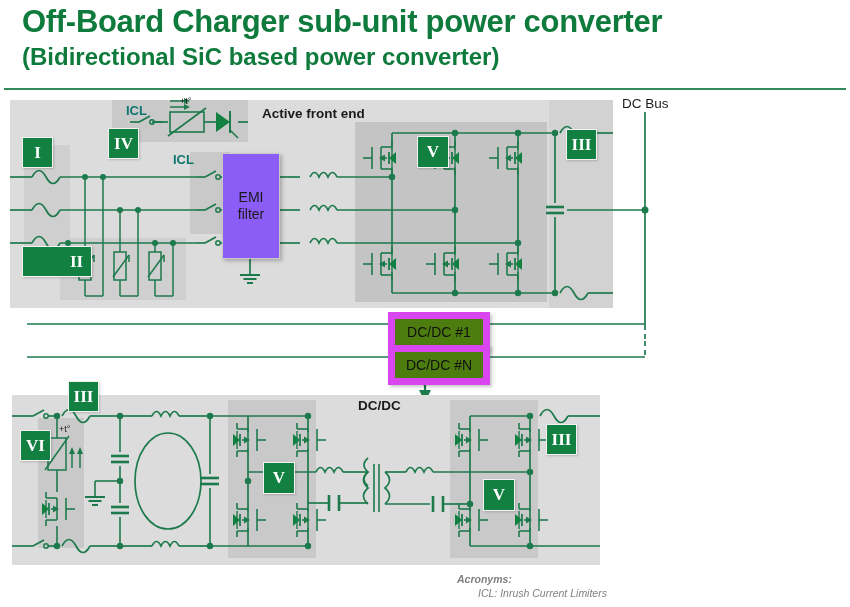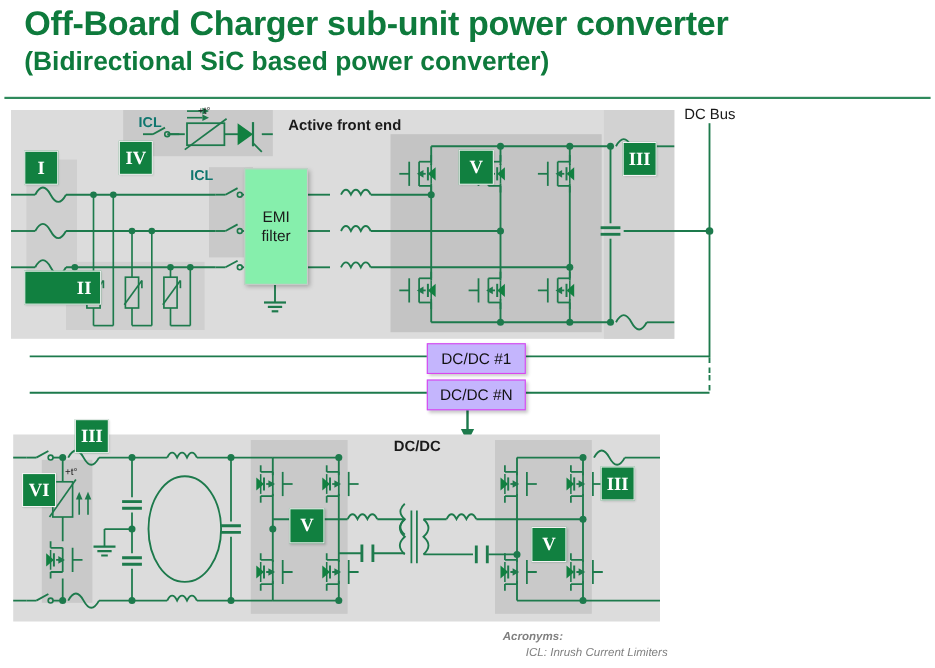--- a/index.html
+++ b/index.html
@@ -40,30 +40,30 @@
 
   .badge{
     position:absolute;background:#118040;border:1px solid #f3f3f3;
     color:#ffffff;font-family:"Liberation Serif", serif;
     font-weight:bold;font-size:17px;
     display:flex;align-items:center;justify-content:center;
     box-shadow:1px 1px 2px rgba(0,0,0,.18);
   }
 
   .dcbox{
-    position:absolute;background:#c4b5fd;
-    border:1px solid #d946ef;
+    position:absolute;background:#4d7c0f;
+    border:7px solid #d946ef;
     box-shadow:2px 2px 3px rgba(0,0,0,.22);
     font-size:14px;color:#111;
     display:flex;align-items:center;justify-content:center;
     padding:1px 6px;
   }
 
   .emibox{
-    position:absolute;background:#86efac;
+    position:absolute;background:#8b5cf6;
     border:1px solid #c9c9c9;
     box-shadow:2px 2px 4px rgba(0,0,0,.25);
     display:flex;flex-direction:column;
     align-items:center;justify-content:center;
   }
 
   .acr{position:absolute;color:#808080;font-size:10.5px;font-style:italic;white-space:nowrap;}
   .acr-h{font-weight:bold;}
 </style>
 </head>

